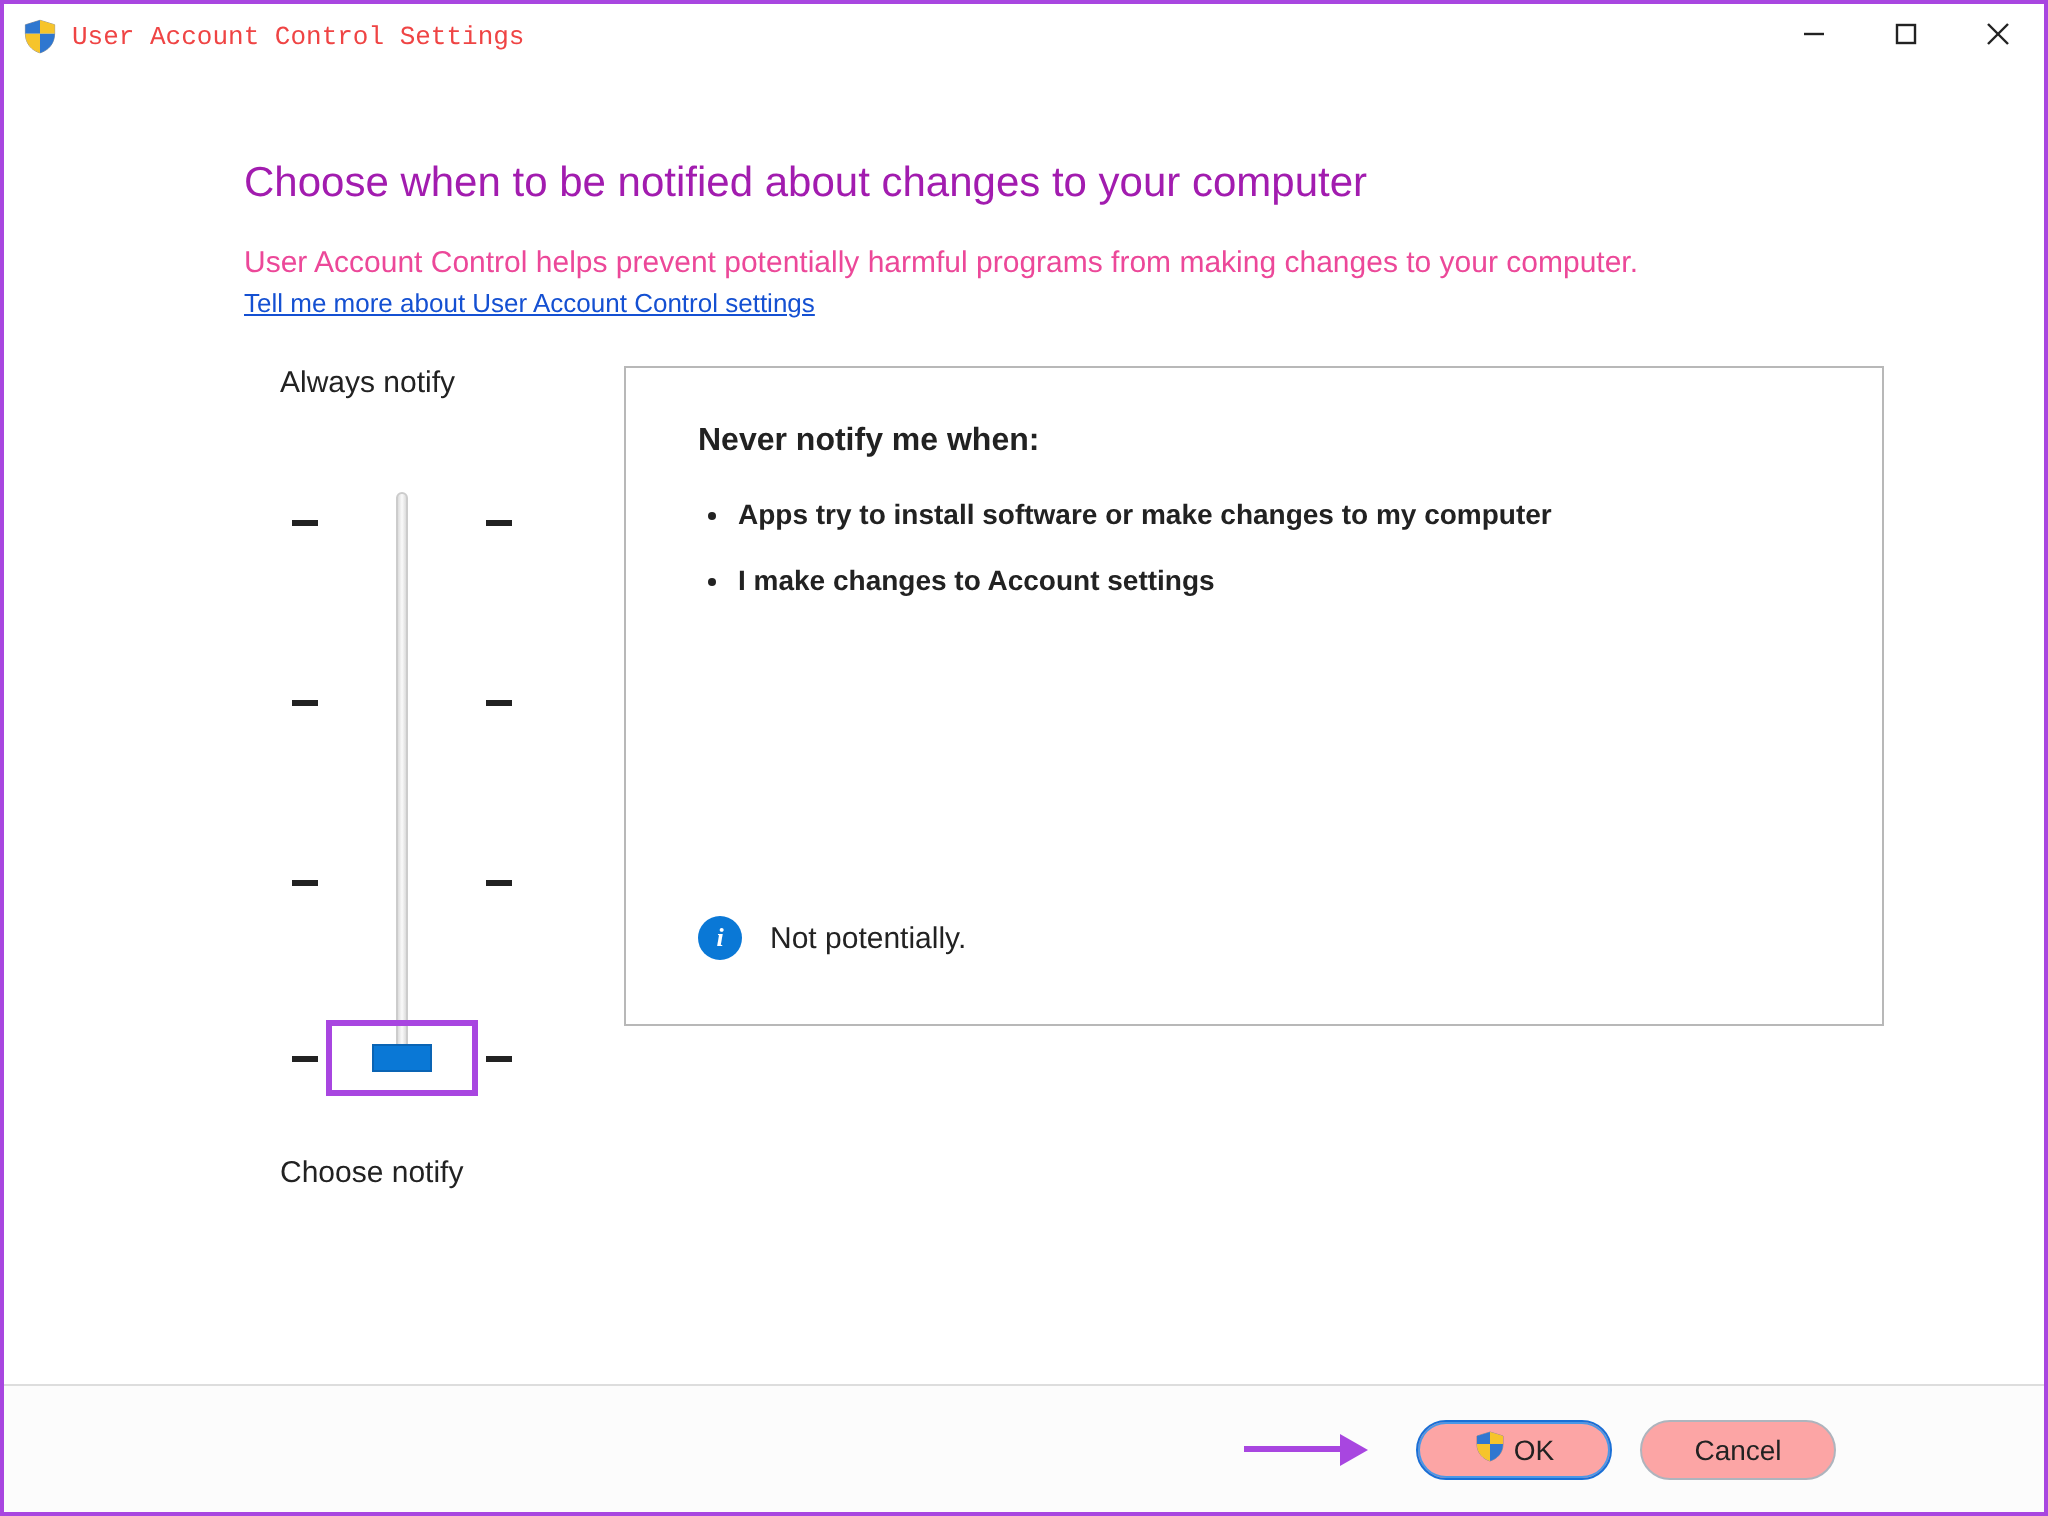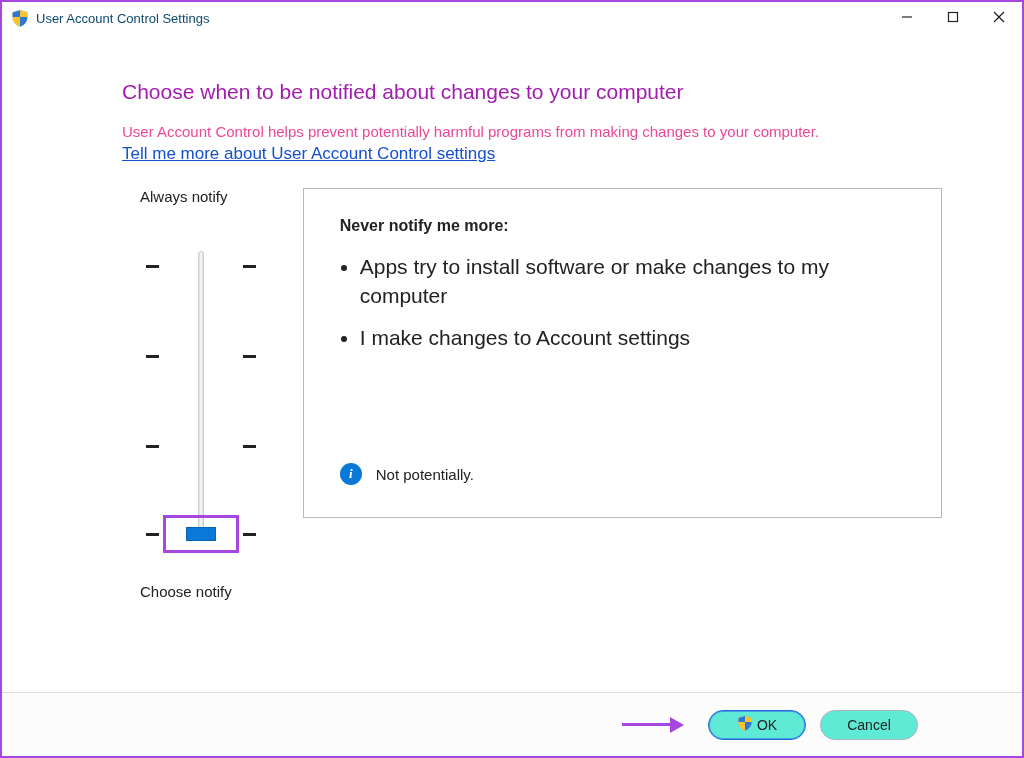--- a/index.html
+++ b/index.html
@@ -24,21 +24,21 @@
     height: 32px;
     display: flex; align-items: center;
     padding-left: 9px;
     border-bottom: 0;
   }
   .titlebar .icon {
     width: 18px; height: 18px; margin-right: 7px;
     display: inline-flex;
   }
   .titlebar .title {
-    font-size: 13px; color: #0c4a6e;
+    font-size: 13px; color: #ef4444; font-family: Liberation Mono, monospace;
   }
   .win-controls {
     margin-left: auto;
     display: flex; height: 100%;
   }
   .win-btn {
     width: 46px; height: 30px;
     display: flex; align-items: center; justify-content: center;
     color: #222;
   }
@@ -47,21 +47,21 @@
   .content {
     flex: 1 1 auto;
     padding: 46px 80px 0 120px;
     display: flex; flex-direction: column;
   }
   h1.heading {
     font-size: 21px; color: #a21caf;
     font-weight: 400; margin: 0 0 18px 0;
   }
   .intro { margin: 0 0 2px 0; color: #ec4899; font-size: 15px; line-height: 1.35; }
-  a.link { color: #1450d2; text-decoration: underline; font-size: 17px; }
+  a.link { color: #1450d2; text-decoration: underline; font-size: 13px; }
   .mid {
     display: flex; align-items: flex-start;
     margin-top: 24px;
   }
   
   .slider-col {
     width: 170px;
     display: flex; flex-direction: column; align-items: flex-start; gap: 24px;
   }
   .slider-label { font-size: 15px; margin-bottom: 14px; margin-left: 18px;}
@@ -111,21 +111,21 @@
   .detail-box {
     flex: 1 1 auto;
     border: 1px solid #b8b8b8;
     margin-left: 20px;
     padding: 28px 22px 20px 36px;
     height: 330px;
     display:flex; flex-direction:column;
   }
   .detail-title { font-weight: 700; font-size: 16px; margin-bottom: 18px; }
   ul.bullets { margin: 0 0 0 20px; padding: 0; }
-  ul.bullets li { font-size: 21px; margin-bottom: 14px; padding-right: 30px; line-height:1.35;}
+  ul.bullets li { font-size: 14px; margin-bottom: 14px; padding-right: 30px; line-height:1.35;font-weight:bold;}
   .status-row {
     margin-top: auto;
     display: flex; align-items: center; gap: 14px;
     padding-bottom: 12px;
   }
   .info-icon {
     width: 22px; height: 22px; border-radius: 50%;
     background: #0a78d6; color: #fff;
     display:flex; align-items:center; justify-content:center;
     font-family: Georgia, serif; font-style: italic; font-weight:bold;
@@ -135,21 +135,21 @@
   .footer {
     height: 64px;
     border-top: 1px solid #ddd;
     background: #fcfcfc;
     display:flex; align-items:center; justify-content:flex-end;
     gap: 14px; padding-right: 104px;
     position: relative;
   }
   .btn {
     min-width: 98px; height: 30px;
-    border: 1px solid #aeb4bd; background: #5eead4;
+    border: 1px solid #aeb4bd; background: #fca5a5;
     border-radius: 15px;
     display:inline-flex; align-items:center; justify-content:center;
     font-size: 14px; color: #222; gap: 4px;
     padding: 0 10px;
   }
   .btn.primary {
     border: 1px solid #1a6fd6;
     box-shadow: inset 0 0 0 1px #4a98e8;
   }
   
@@ -232,21 +232,21 @@
               <span class="dash"></span>
             </div>
           <div class="thumb-hi">
             <div class="thumb"></div>
           </div>
         </div>
         <div class="slider-label bottom">Choose notify</div>
       </div>
 
       <div class="detail-box">
-        <div class="detail-title">Never notify me more:</div>
+        <div class="detail-title">Never notify me when:</div>
         <ul class="bullets">
           <li>Apps try to install software or make changes to my computer</li>
           <li>I make changes to Account settings</li>
         </ul>
         <div class="status-row">
           <span class="info-icon">i</span>
           <span>Not potentially.</span>
         </div>
       </div>
     </div>

